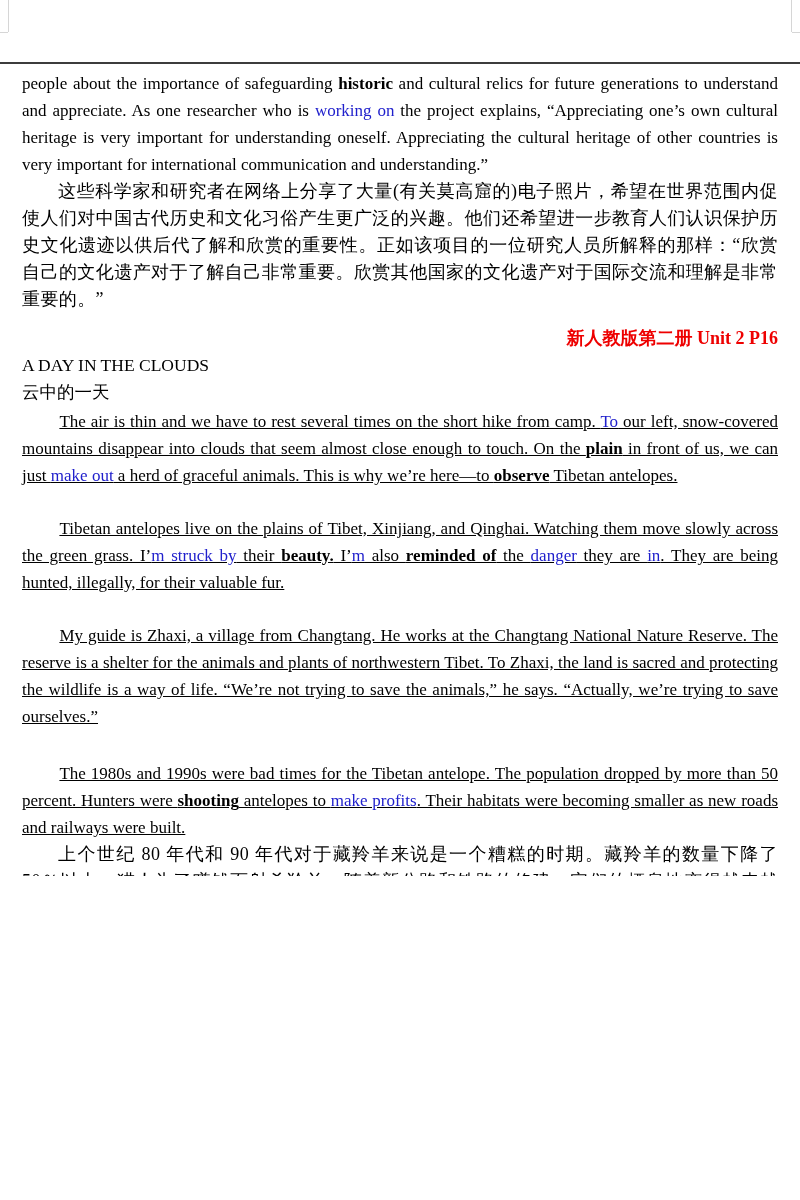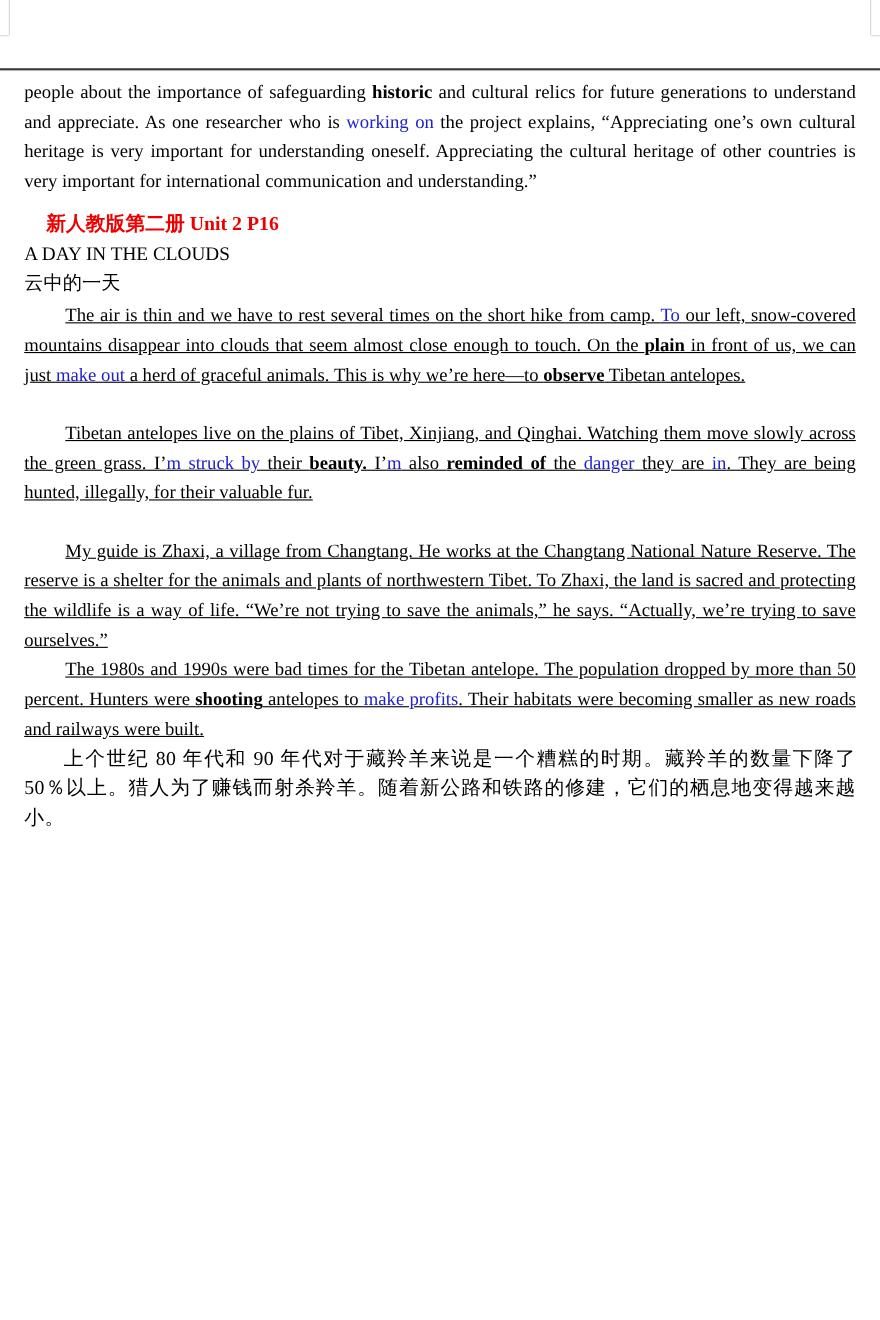--- a/index.html
+++ b/index.html
@@ -3,26 +3,26 @@
 <meta charset="utf-8">
 <style>
   html,body{margin:0;padding:0;background:#ffffff;}
   .page{
     position:relative;width:800px;height:876px;background:#ffffff;overflow:hidden;
     font-family:"Liberation Serif","DejaVu Serif",serif;color:#000000;
   }
   .corner{position:absolute;background:#d6d6d6;}
   .top-rule{position:absolute;top:62px;left:0;width:800px;height:2px;background:#3c3c3c;}
   .content{position:absolute;top:70px;left:22px;width:756px;}
-  p{margin:0;padding:0;}
+  p{margin:0;padding:0;text-align:right;}
   .en{font-size:17px;line-height:27px;text-align:justify;}
   .en.indent{text-indent:2.2em;text-decoration:underline;}
   .zh{font-size:18px;line-height:27px;text-align:justify;text-indent:2em;letter-spacing:.4px;}
   .gap{margin-top:26px;}
-  .gap2{}
+  .gap2{margin-top:30px;}
   .heading{font-size:18px;line-height:27px;font-weight:bold;color:#ee0000;padding-left:20px;margin-top:12px;}
   .center-line{font-size:17.5px;line-height:27px;text-align:left;}
   .b{font-weight:bold;}
   .blue{color:#2020cc;}
   
   .stamp{position:absolute;left:420px;top:1022px;width:380px;height:150px;transform:rotate(-1.5deg);}
   .stamp-piece{position:absolute;background:rgba(213,73,84,0.88);}
   .stamp-main{left:8px;top:8px;width:330px;height:112px;border-radius:10px;
     display:flex;align-items:center;justify-content:center;}
   .stamp-bar-right{left:345px;top:4px;width:17px;height:122px;border-radius:8px;}
@@ -48,20 +48,21 @@
   <div class="corner" style="left:792px;top:32px;width:8px;height:1px;"></div>
   <div class="corner" style="left:8px;top:1173px;width:1px;height:27px;"></div>
   <div class="corner" style="left:0;top:1172px;width:8px;height:1px;"></div>
   <div class="corner" style="left:778px;top:1163px;width:1px;height:37px;"></div>
   <div class="corner" style="left:778px;top:1163px;width:22px;height:1px;"></div>
 
   <div class="top-rule"></div>
 
   <div class="content">
     <p class="en"><span>people about the importance of safeguarding </span><span class="b">historic</span><span> and cultural relics for future generations to understand and appreciate. As one researcher who is </span><span class="blue">working on</span><span> the project explains, “Appreciating one’s own cultural heritage is very important for understanding oneself. Appreciating the cultural heritage of other countries is very important for international communication and understanding.”</span></p>
+    <p class="zh"><span>这些科学家和研究者在网络上分享了大量(有关莫高窟的)电子照片，希望在世界范围内促使人们对中国古代历史和文化习俗产生更广泛的兴趣。他们还希望进一步教育人们认识保护历史文化遗迹以供后代了解和欣赏的重要性。正如该项目的一位研究人员所解释的那样：“欣赏自己的文化遗产对于了解自己非常重要。欣赏其他国家的文化遗产对于国际交流和理解是非常重要的。”</span></p>
 
     <p class="heading">新人教版第二册  Unit 2 P16</p>
     <p class="center-line">A DAY IN THE CLOUDS</p>
     <p class="center-line">云中的一天</p>
 
     <p class="en indent" style="margin-top:2px;"><span>The air is thin and we have to rest several times on the short hike from camp. </span><span class="blue">To</span><span> our left, snow-covered mountains disappear into clouds that seem almost close enough to touch. On the </span><span class="b">plain</span><span> in front of us, we can just </span><span class="blue">make out</span><span> a herd of graceful animals. This is why we’re here—to </span><span class="b">observe</span><span> Tibetan antelopes.</span></p>
 
     <p class="en indent gap"><span>Tibetan antelopes live on the plains of Tibet, Xinjiang, and Qinghai. Watching them move slowly across the green grass. I’</span><span class="blue">m struck by</span><span> their </span><span class="b">beauty.</span><span> I’</span><span class="blue">m</span><span> also </span><span class="b">reminded of</span><span> the </span><span class="blue">danger</span><span> they are </span><span class="blue">in</span><span>. They are being hunted, illegally, for their valuable fur.</span></p>
 
     <p class="en indent gap"><span>My guide is Zhaxi, a village from Changtang. He works at the Changtang National Nature Reserve. The reserve is a shelter for the animals and plants of northwestern Tibet. To Zhaxi, the land is sacred and protecting the wildlife is a way of life. “We’re not trying to save the animals,” he says. “Actually, we’re trying to save ourselves.”</span></p>

